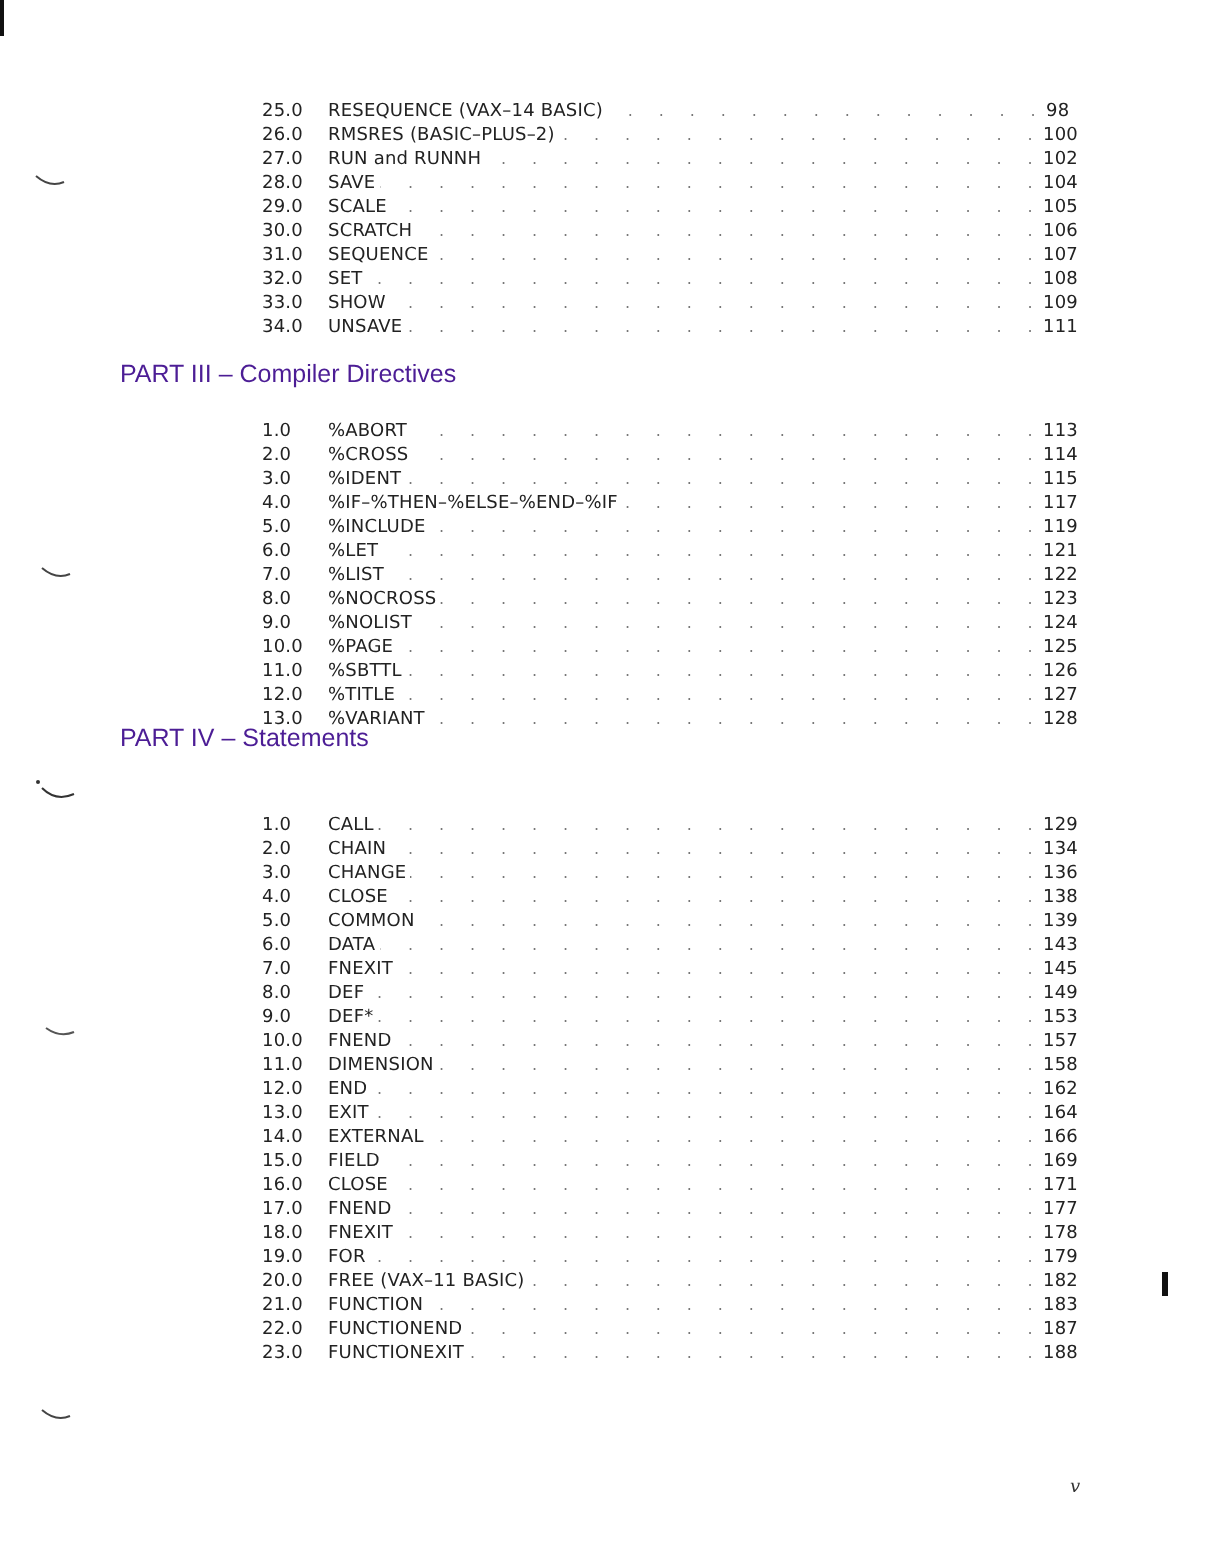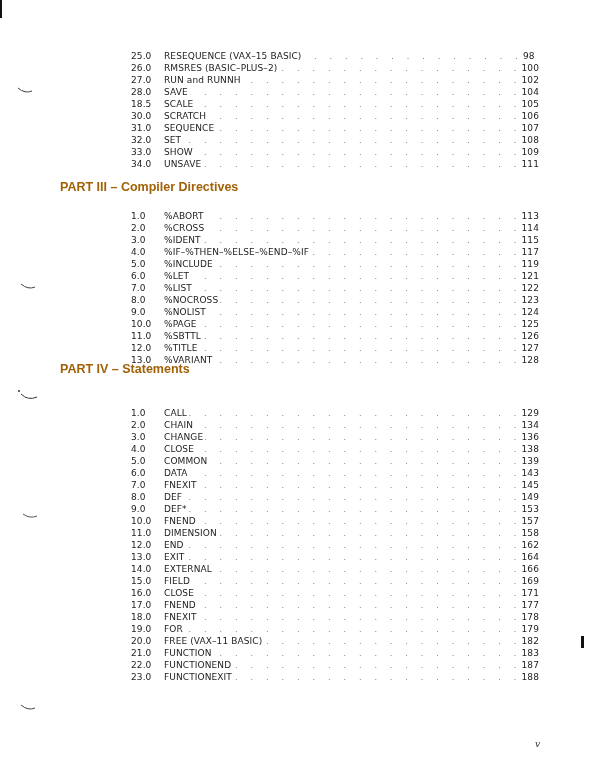--- a/index.html
+++ b/index.html
@@ -56,23 +56,23 @@
     .toc-page {
       flex: 0 0 auto;
       min-width: 16px;
       text-align: left;
       color: #222;
     }
     .part-heading {
       position: absolute;
       left: 60px;
       font-family: "Liberation Sans", sans-serif;
-      font-weight: bold;
+      font-weight: normal;
       font-size: 12.5px;
-      color: #a16207;
+      color: #4c1d95;
       white-space: nowrap;
     }
     .footer-date {
       position: absolute;
       left: 62px;
       top: 738px;
       font-family: Liberation Mono, monospace;
       font-size: 9.5px;
       color: #222;
       margin-top: 44px;
@@ -114,21 +114,21 @@
       <path d="M1 1 Q8 6 15 3" stroke="#555" stroke-width="1" fill="none"></path>
     </svg>
   <svg class="mark" style="left:20px;top:704px" width="16" height="8">
       <path d="M1 1 Q8 7 15 4" stroke="#444" stroke-width="1" fill="none"></path>
     </svg>
   <div class="bar-mark" style="left:581px;top:636px;width:3px;height:12px;"></div>
 
   <div class="toc-block" style="top:50px;">
     <div class="toc-row">
         <span class="toc-num">25.0</span>
-        <span class="toc-label">RESEQUENCE (VAX–15 BASIC)</span>
+        <span class="toc-label">RESEQUENCE (VAX–14 BASIC)</span>
         <span class="toc-dots">. . . . . . . . . . . . . . . . . . . . . . . . . . . . . . . . . . . . . . . . . . . . . . . . . . . . . . . . . . .</span>
         <span class="toc-page">98</span>
       </div>
     <div class="toc-row">
         <span class="toc-num">26.0</span>
         <span class="toc-label">RMSRES (BASIC–PLUS–2)</span>
         <span class="toc-dots">. . . . . . . . . . . . . . . . . . . . . . . . . . . . . . . . . . . . . . . . . . . . . . . . . . . . . . . . . . .</span>
         <span class="toc-page">100</span>
       </div>
     <div class="toc-row">
@@ -137,21 +137,21 @@
         <span class="toc-dots">. . . . . . . . . . . . . . . . . . . . . . . . . . . . . . . . . . . . . . . . . . . . . . . . . . . . . . . . . . .</span>
         <span class="toc-page">102</span>
       </div>
     <div class="toc-row">
         <span class="toc-num">28.0</span>
         <span class="toc-label">SAVE</span>
         <span class="toc-dots">. . . . . . . . . . . . . . . . . . . . . . . . . . . . . . . . . . . . . . . . . . . . . . . . . . . . . . . . . . .</span>
         <span class="toc-page">104</span>
       </div>
     <div class="toc-row">
-        <span class="toc-num">18.5</span>
+        <span class="toc-num">29.0</span>
         <span class="toc-label">SCALE</span>
         <span class="toc-dots">. . . . . . . . . . . . . . . . . . . . . . . . . . . . . . . . . . . . . . . . . . . . . . . . . . . . . . . . . . .</span>
         <span class="toc-page">105</span>
       </div>
     <div class="toc-row">
         <span class="toc-num">30.0</span>
         <span class="toc-label">SCRATCH</span>
         <span class="toc-dots">. . . . . . . . . . . . . . . . . . . . . . . . . . . . . . . . . . . . . . . . . . . . . . . . . . . . . . . . . . .</span>
         <span class="toc-page">106</span>
       </div>

